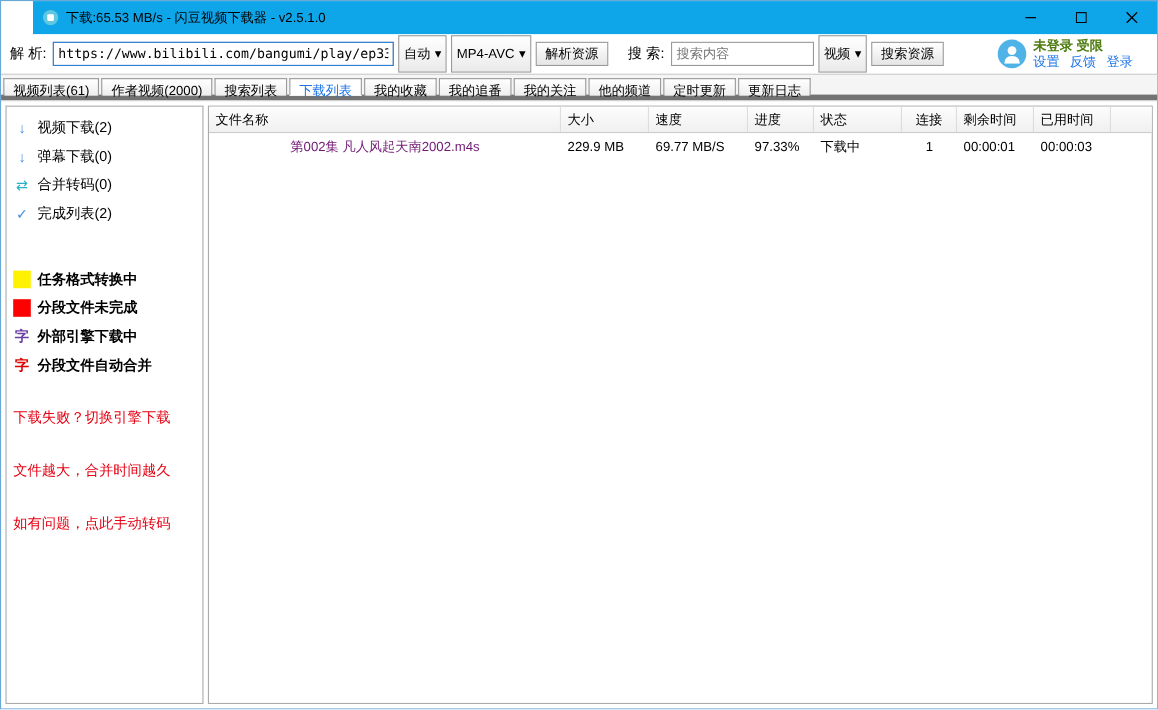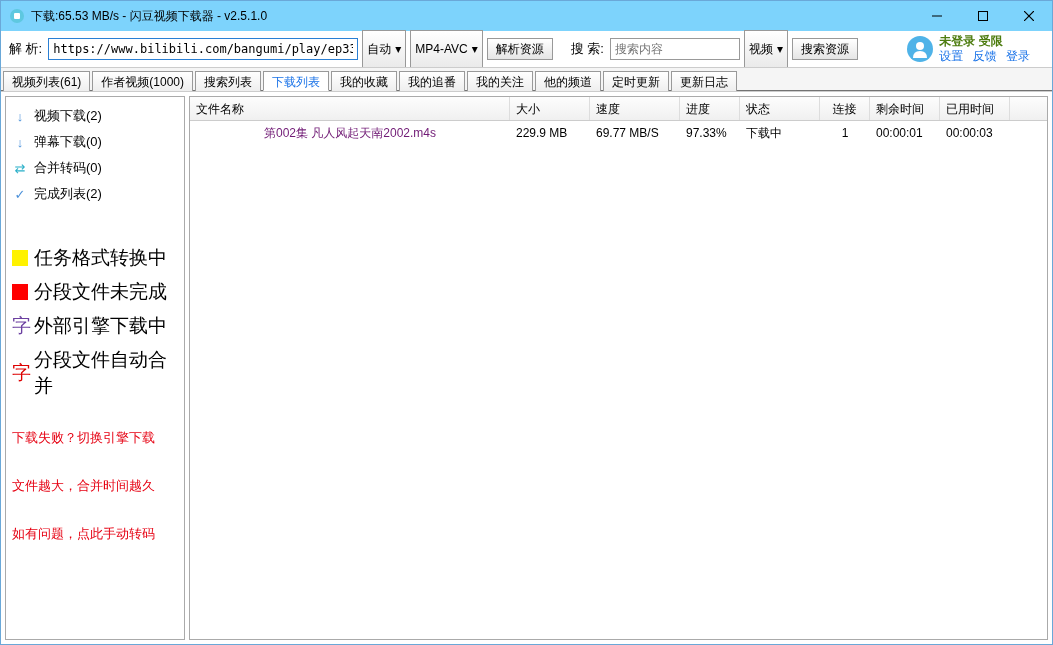--- a/index.html
+++ b/index.html
@@ -1,49 +1,49 @@
 <!DOCTYPE html>
 <html><head>
 <meta charset="utf-8">
 <style>
 * { box-sizing: border-box; margin: 0; padding: 0; font-family: "Microsoft YaHei", "SimSun", sans-serif; }
 body { width: 1053px; height: 645px; background: #fff; overflow: hidden; font-size: 12px; }
 .window { width: 100%; height: 100%; border: 1px solid #6aa8d8; display: flex; flex-direction: column; }
-.titlebar { height: 30px; display: flex; align-items: center; padding: 0 0 0 8px; background: #7dd3fc; }
+.titlebar { height: 30px; display: flex; align-items: center; padding: 0 0 0 8px; background: #0ea5e9; margin-left: 29px; }
 .titlebar .app-icon { width: 16px; height: 16px; margin-right: 6px; }
 .titlebar .title { flex: 0 0 auto; font-size: 12px; color: #000; }
 .titlebar .spacer { flex: 1; }
 .win-btn { width: 46px; height: 30px; display: flex; align-items: center; justify-content: center; cursor: pointer; }
 .toolbar { height: 36px; display: flex; align-items: center; padding: 0 8px; gap: 4px; }
 .toolbar-label { font-size: 13px; padding-right: 2px; }
 .url-input { flex: 0 0 310px; font-family: monospace; font-size: 12px; height: 22px; border: 1px solid #aaa; padding: 0 4px; outline: 1px solid #2a7fd4; outline-offset: -1px; }
-.combo { height: 38px; border: 1px solid #999; background: linear-gradient(#fff,#eaeaea); display: inline-flex; align-items: center; padding: 4px 4px; font-size: 12px; cursor: pointer; }
+.combo { height: 22px; border: 1px solid #999; background: linear-gradient(#fff,#eaeaea); display: inline-flex; align-items: center; padding: 16px 4px; font-size: 12px; cursor: pointer; }
 .combo .chev { margin-left: 4px; }
 .btn { height: 22px; border: 1px solid #999; background: linear-gradient(#fff,#e5e5e5); padding: 0 8px; font-size: 12px; cursor: pointer; display: inline-flex; align-items: center; }
 .search-input { width: 130px; height: 22px; border: 1px solid #999; padding: 0 4px; font-size: 12px; color: #888; }
 .toolbar .spacer { flex: 1; }
 .user-area { display: flex; align-items: center; gap: 6px; padding-right: 8px; }
 .avatar { width: 26px; height: 26px; border-radius: 50%; background: #4fb3e8; display: flex; align-items: center; justify-content: center; }
 .user-texts { display: flex; flex-direction: column; font-size: 12px; line-height: 15px; }
 .user-texts .links { color: #1a73e8; }
 .user-texts .links span { margin-right: 6px; cursor: pointer; }
-.tabbar { display: flex; height: 24px; border-top: 1px solid #ccc; border-bottom: 1px solid #737373; background: #f5f5f5; }
+.tabbar { display: flex; height: 24px; border-top: 1px solid #ccc; border-bottom: 5px solid #737373; background: #f5f5f5; }
 .tab { border: 1px solid #999; border-bottom: none; margin: 2px 0 0 2px; padding: 2px 8px; font-size: 12px; background: linear-gradient(#fff,#eee); cursor: pointer; position: relative; top: 1px; }
 .tab.active { background: #fff; color: #1a73e8; border-bottom: 1px solid #fff; }
 .content { flex: 1; display: flex; border-top: 1px solid #ccc; }
 .sidebar { width: 180px; border: 1px solid #aaa; margin: 4px 0 4px 4px; padding: 8px 6px; display: flex; flex-direction: column; gap: 4px; font-size: 13px; }
 .side-item { display: flex; align-items: center; gap: 6px; padding: 2px 0; cursor: pointer; }
 .side-icon { width: 16px; height: 16px; display: inline-flex; align-items: center; justify-content: center; }
 .blue { color: #4a90d9; }
 .cyan { color: #2bb0c9; }
 .legend { display: flex; align-items: center; gap: 6px; padding: 2px 0; font-size: 12px; }
 .legend .sq { width: 16px; height: 16px; }
 .sq.yellow { background: #fff200; }
 .sq.red { background: #ff0000; }
-.chn { font-size: 19px; }
+.chn { font-size: 13px; font-weight: bold; }
 .purple { color: #6b3fa0; }
 .redtext { color: #d00; }
 .link-red { color: #e60012; font-size: 13px; padding: 2px 0; cursor: pointer; }
 .side-gap { height: 30px; }
 .main { flex: 1; border: 1px solid #aaa; margin: 4px 4px 4px 4px; display: flex; flex-direction: column; }
 .thead { display: flex; height: 24px; border-bottom: 1px solid #ccc; background: linear-gradient(#fdfdfd,#f0f0f0); font-size: 12px; }
 .th { border-right: 1px solid #ddd; padding: 4px 6px; }
 .trow { display: flex; height: 24px; font-size: 12px; align-items: center; }
 .td { padding: 4px 6px; white-space: nowrap; overflow: hidden; }
 .c-name { width: 320px; }
@@ -121,21 +121,21 @@
           <span>设置</span>
           <span>反馈</span>
           <span>登录</span>
         </span>
       </div>
     </div>
   </div>
 
   <div class="tabbar">
     <div class="tab">视频列表(61)</div>
-    <div class="tab">作者视频(1000)</div>
+    <div class="tab">作者视频(2000)</div>
     <div class="tab">搜索列表</div>
     <div class="tab active">下载列表</div>
     <div class="tab">我的收藏</div>
     <div class="tab">我的追番</div>
     <div class="tab">我的关注</div>
     <div class="tab">他的频道</div>
     <div class="tab">定时更新</div>
     <div class="tab">更新日志</div>
   </div>
 

